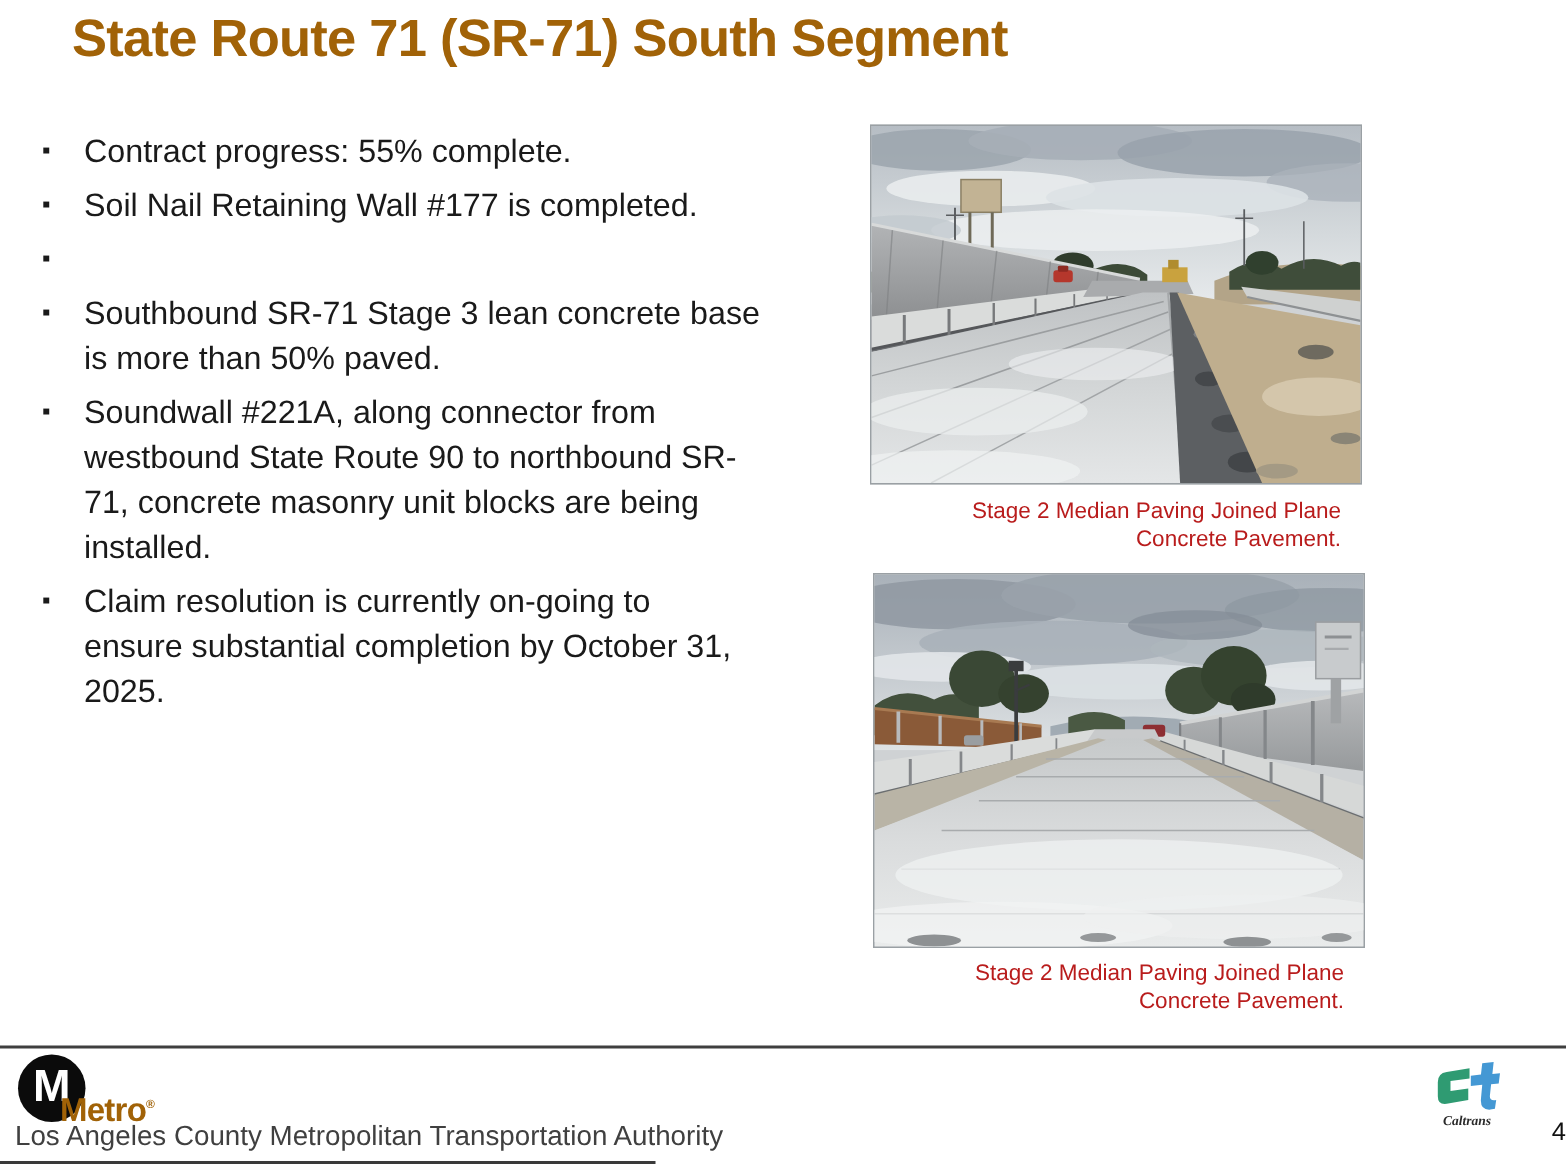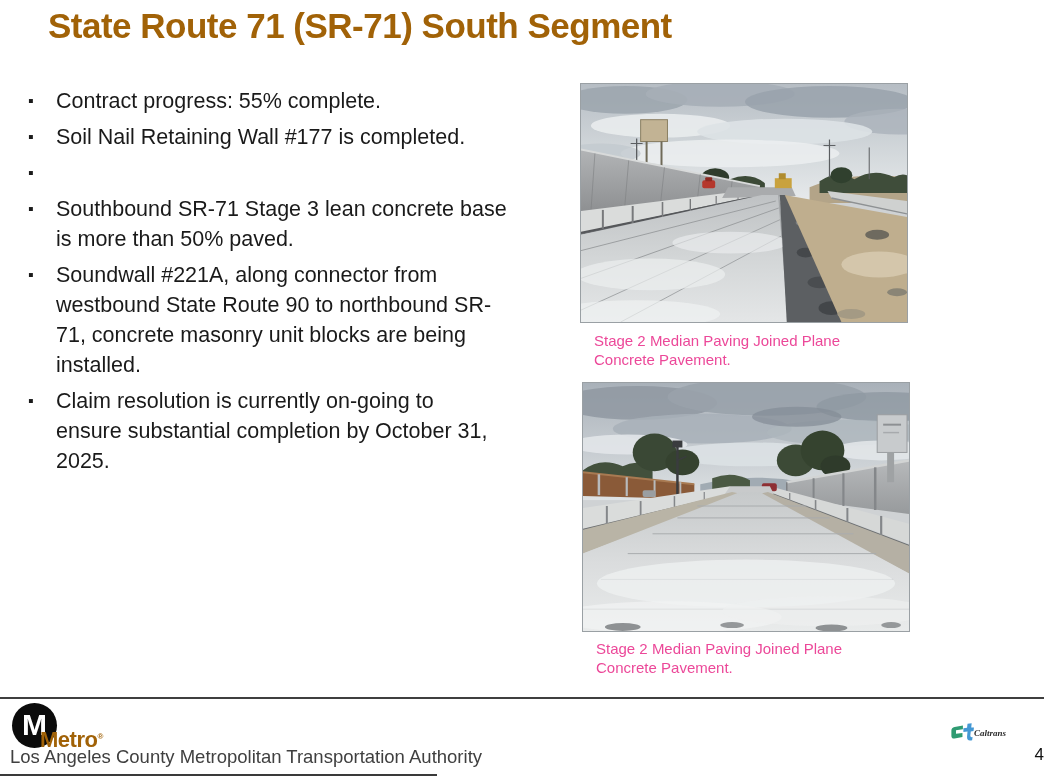--- a/index.html
+++ b/index.html
@@ -34,22 +34,22 @@
 
   
   .photo{
     position:absolute;margin:0;padding:0;
     border:1px solid #9aa0a4;box-sizing:border-box;background:#cfd2d4;
   }
   .photo svg{display:block;width:100%;height:100%;}
   #photo1{left:580px;top:83px;width:328px;height:240px;}
   #photo2{left:582px;top:382px;width:328px;height:250px;}
   .caption{
-    position:absolute;width:300px;text-align:left;
-    font-size:15px;line-height:19px;color:#ec4899;white-space:pre-line;
+    position:absolute;width:300px;text-align:right;
+    font-size:15px;line-height:19px;color:#b91c1c;white-space:pre-line;
   }
   #caption1{left:594px;top:331px;}
   #caption2{left:596px;top:639px;}
 
   
   .footer-divider{
     position:absolute;left:0;top:697px;width:1044px;height:2px;background:#3f3f3f;
   }
   .metro-circle{
     position:absolute;left:12px;top:703px;width:45px;height:45px;
@@ -68,21 +68,21 @@
   .committee{
     position:absolute;left:172px;top:713px;
     font-size:16px;font-weight:700;color:#111;white-space:nowrap;
   }
   .agency{
     position:absolute;left:10px;top:746px;
     font-size:18.5px;color:#404040;white-space:nowrap;
   }
   .caltrans{
     position:absolute;left:950px;top:707px;width:56px;height:50px;
-    display:flex;align-items:center;
+    display:flex;flex-direction:column;align-items:center;
   }
   .caltrans svg{width:44px;height:34px;display:block;}
   .caltrans .ct-label{
     font-size:9px;font-weight:700;font-style:italic;color:#2a2a2a;
     font-family:"Liberation Serif",serif;margin-top:1px;
   }
   .page-number{
     position:absolute;left:1024px;top:745px;width:20px;
     font-size:17px;color:#111;text-align:right;
   }

